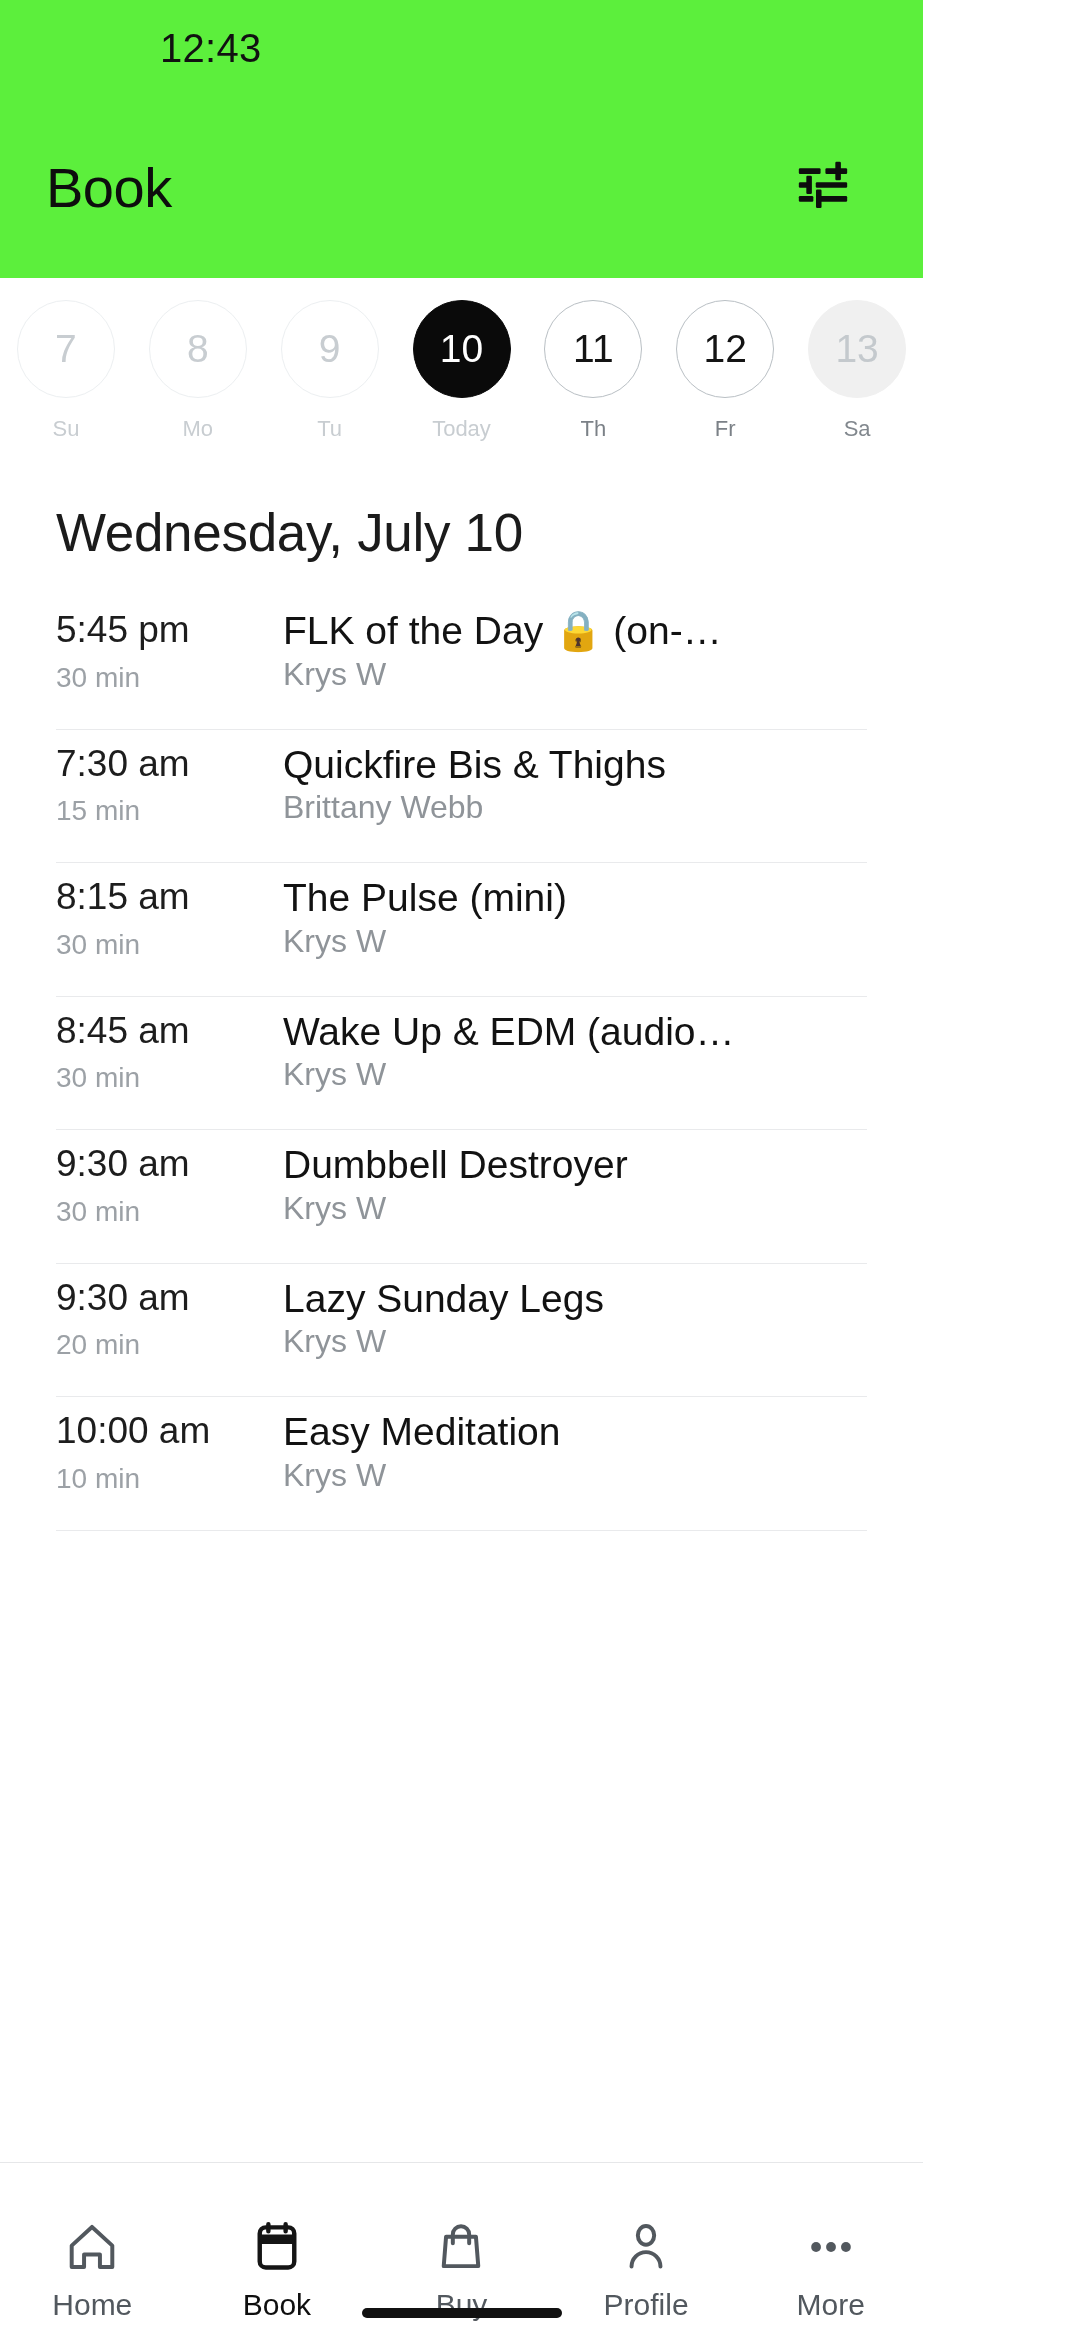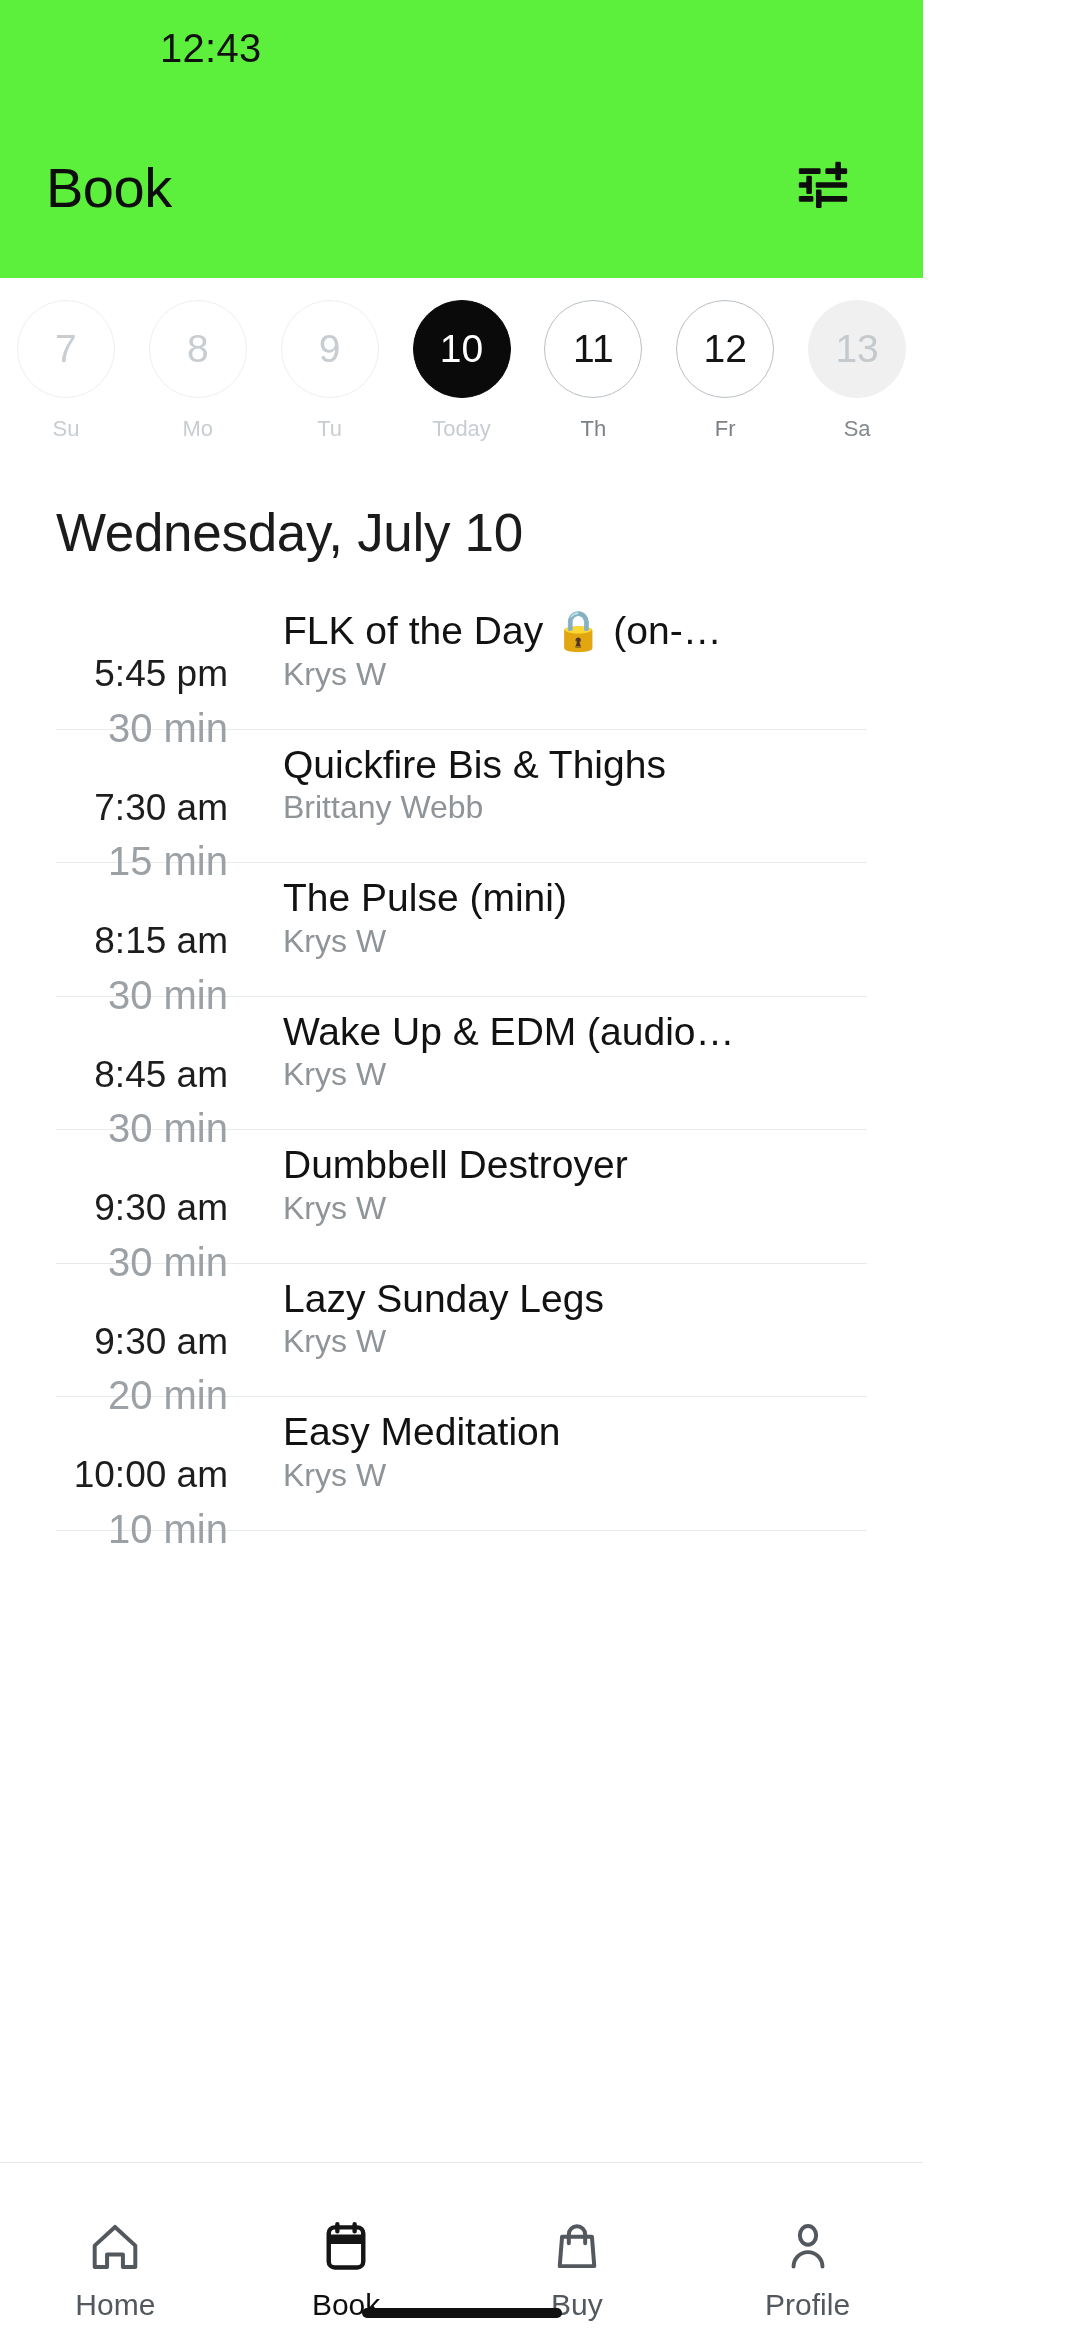--- a/index.html
+++ b/index.html
@@ -118,32 +118,30 @@
     display:flex;
     align-items:flex-start;
     height:133.5px;
     border-bottom:1.5px solid #e9eaec;
     padding-top:14px;
   }
   .class-row:first-child { border-top:none; }
   .row-time {
     flex:0 0 172px;
     display:flex; flex-direction:column;
-    align-items:flex-end;
     padding-right:0;
-    margin-top:44px;
   }
   .row-time-main {
     font-size:37px;
     color:#1d1d1d;
     line-height:1.08;
   }
   .row-time-dur {
     margin-top:13px;
-    font-size:40px;
+    font-size:28px;
     color:#9ca1a6;
     line-height:1.08;
   }
   .row-body {
     flex:1 1 auto;
     min-width:0;
     padding-left:55px;
     display:flex; flex-direction:column;
   }
   .row-title {
@@ -378,18 +376,28 @@
     <div class="nav-item">
       <div class="nav-icon">
         <svg width="56" height="56" viewBox="0 0 24 24" fill="none" stroke="#52585e" stroke-width="1.7" stroke-linecap="round" aria-hidden="true">
           <ellipse cx="12" cy="7" rx="3.5" ry="4"></ellipse>
           <path d="M5.8 20.4a6.2 6.2 0 0 1 12.4 0"></path>
         </svg>
       </div>
       <div class="nav-label">Profile</div>
     </div>
 
+    <div class="nav-item">
+      <div class="nav-icon">
+        <svg width="56" height="56" viewBox="0 0 24 24" aria-hidden="true">
+          <circle cx="5.6" cy="12" r="2.1" fill="#52585e"></circle>
+          <circle cx="12" cy="12" r="2.1" fill="#52585e"></circle>
+          <circle cx="18.4" cy="12" r="2.1" fill="#52585e"></circle>
+        </svg>
+      </div>
+      <div class="nav-label">More</div>
+    </div>
 
   </div>
 
   <div class="home-indicator"></div>
 
 </div>
 
 </body></html>

